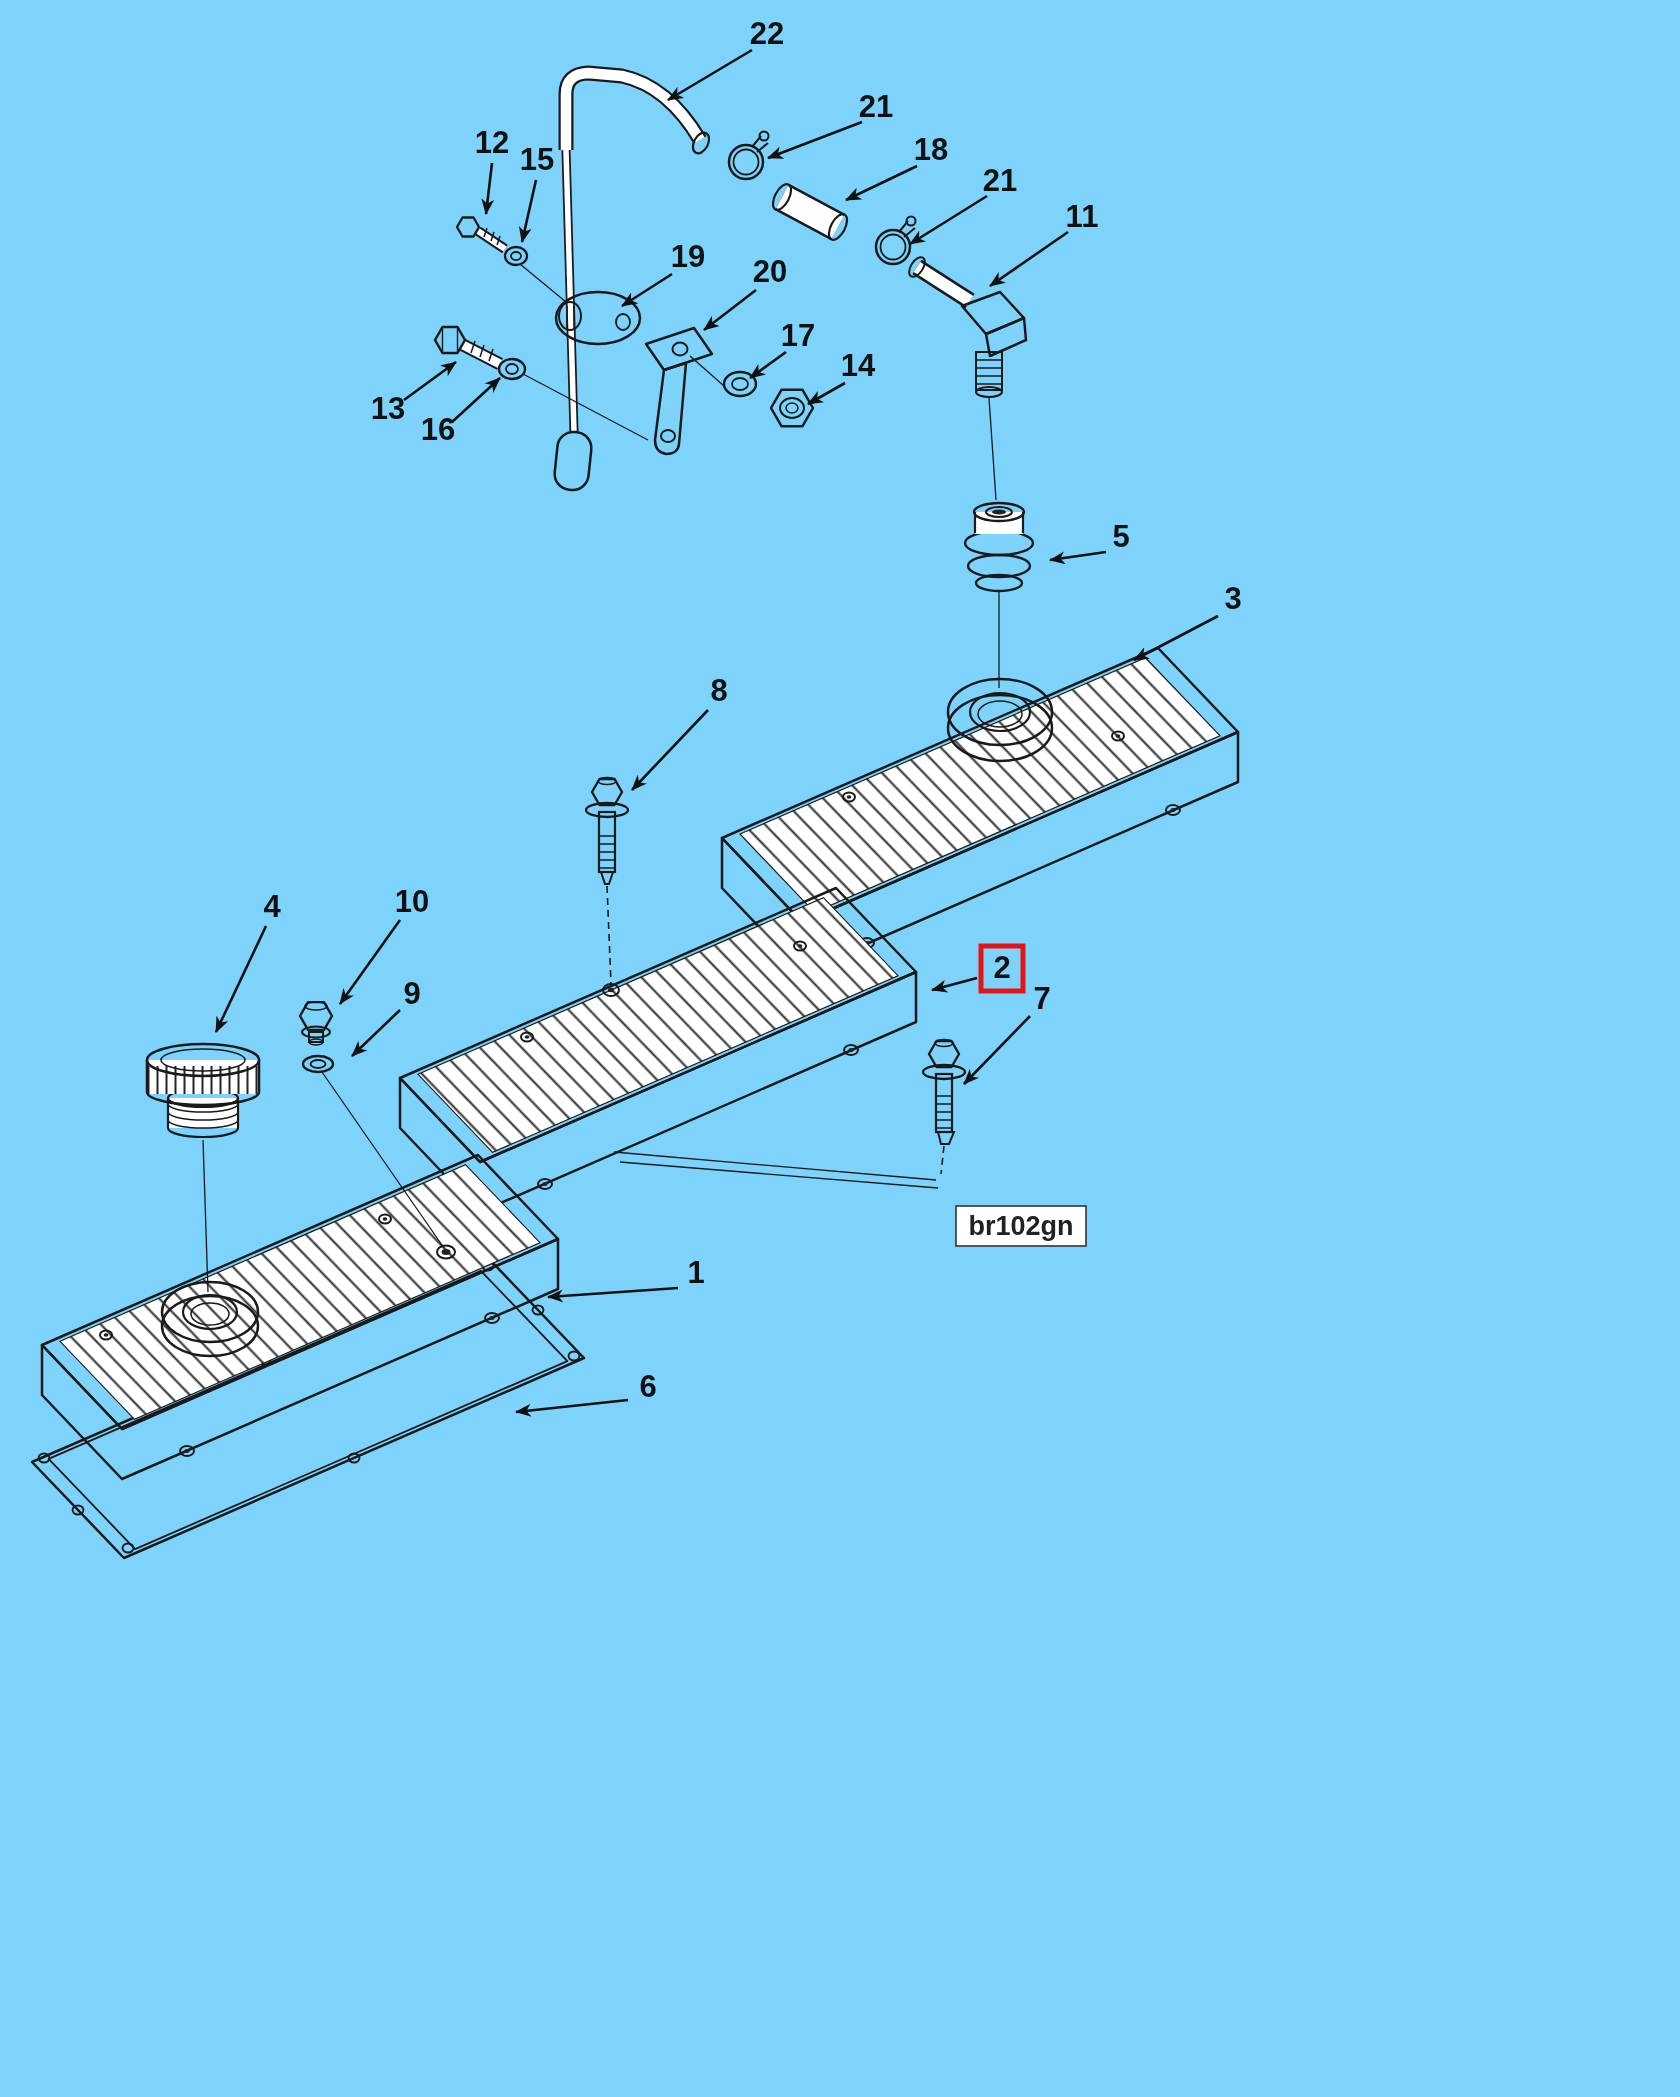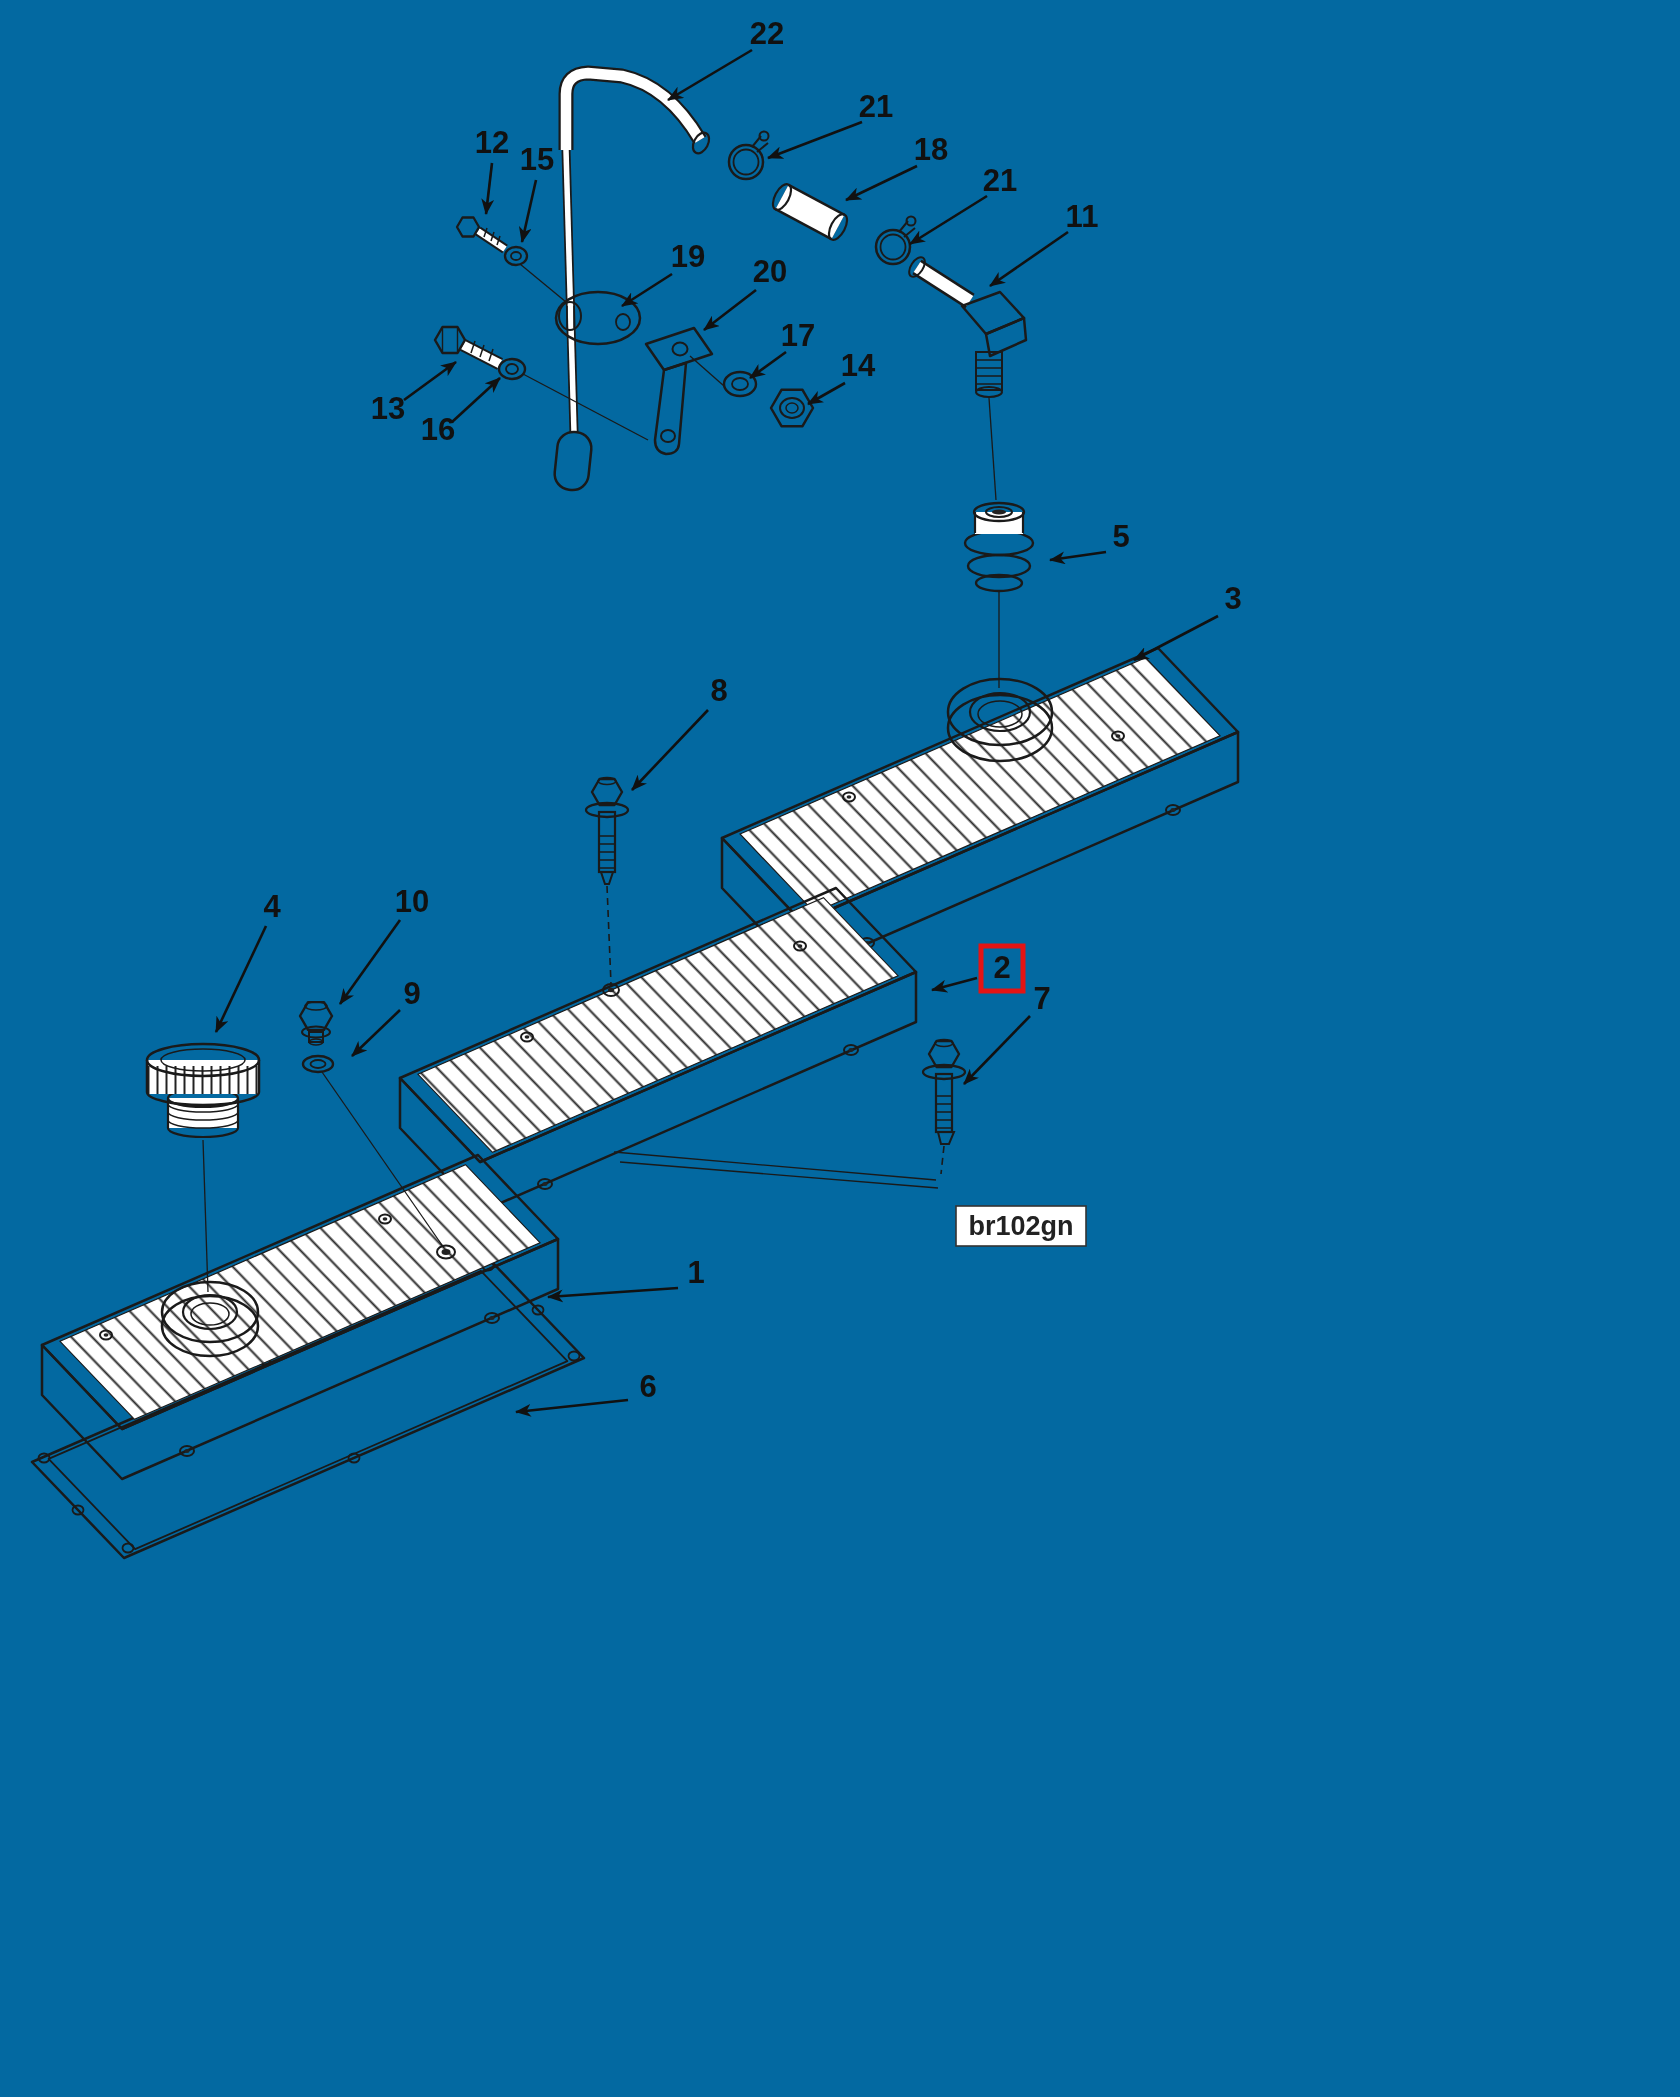--- a/index.html
+++ b/index.html
@@ -1,16 +1,16 @@
 <!DOCTYPE html>
 <html><head>
 <meta charset="utf-8">
 <style>
   html,body{margin:0;padding:0;background:#ffffff;}
-  .stage{position:relative;width:1680px;height:2097px;background:#0369a1;
+  .stage{position:relative;width:1680px;height:2097px;background:#7dd3fc;
          font-family:"Liberation Sans", sans-serif;}
   svg{display:block;}
   .callout{font-family:"Liberation Sans", sans-serif;font-size:31px;font-weight:bold;fill:#111;}
   .refcode{font-family:"Liberation Sans", sans-serif;font-size:27px;font-weight:600;fill:#222;}
   .ln{stroke:#1a1a1a;fill:none;}
 </style>
 </head>
 <body>
 
 <div class="stage">

